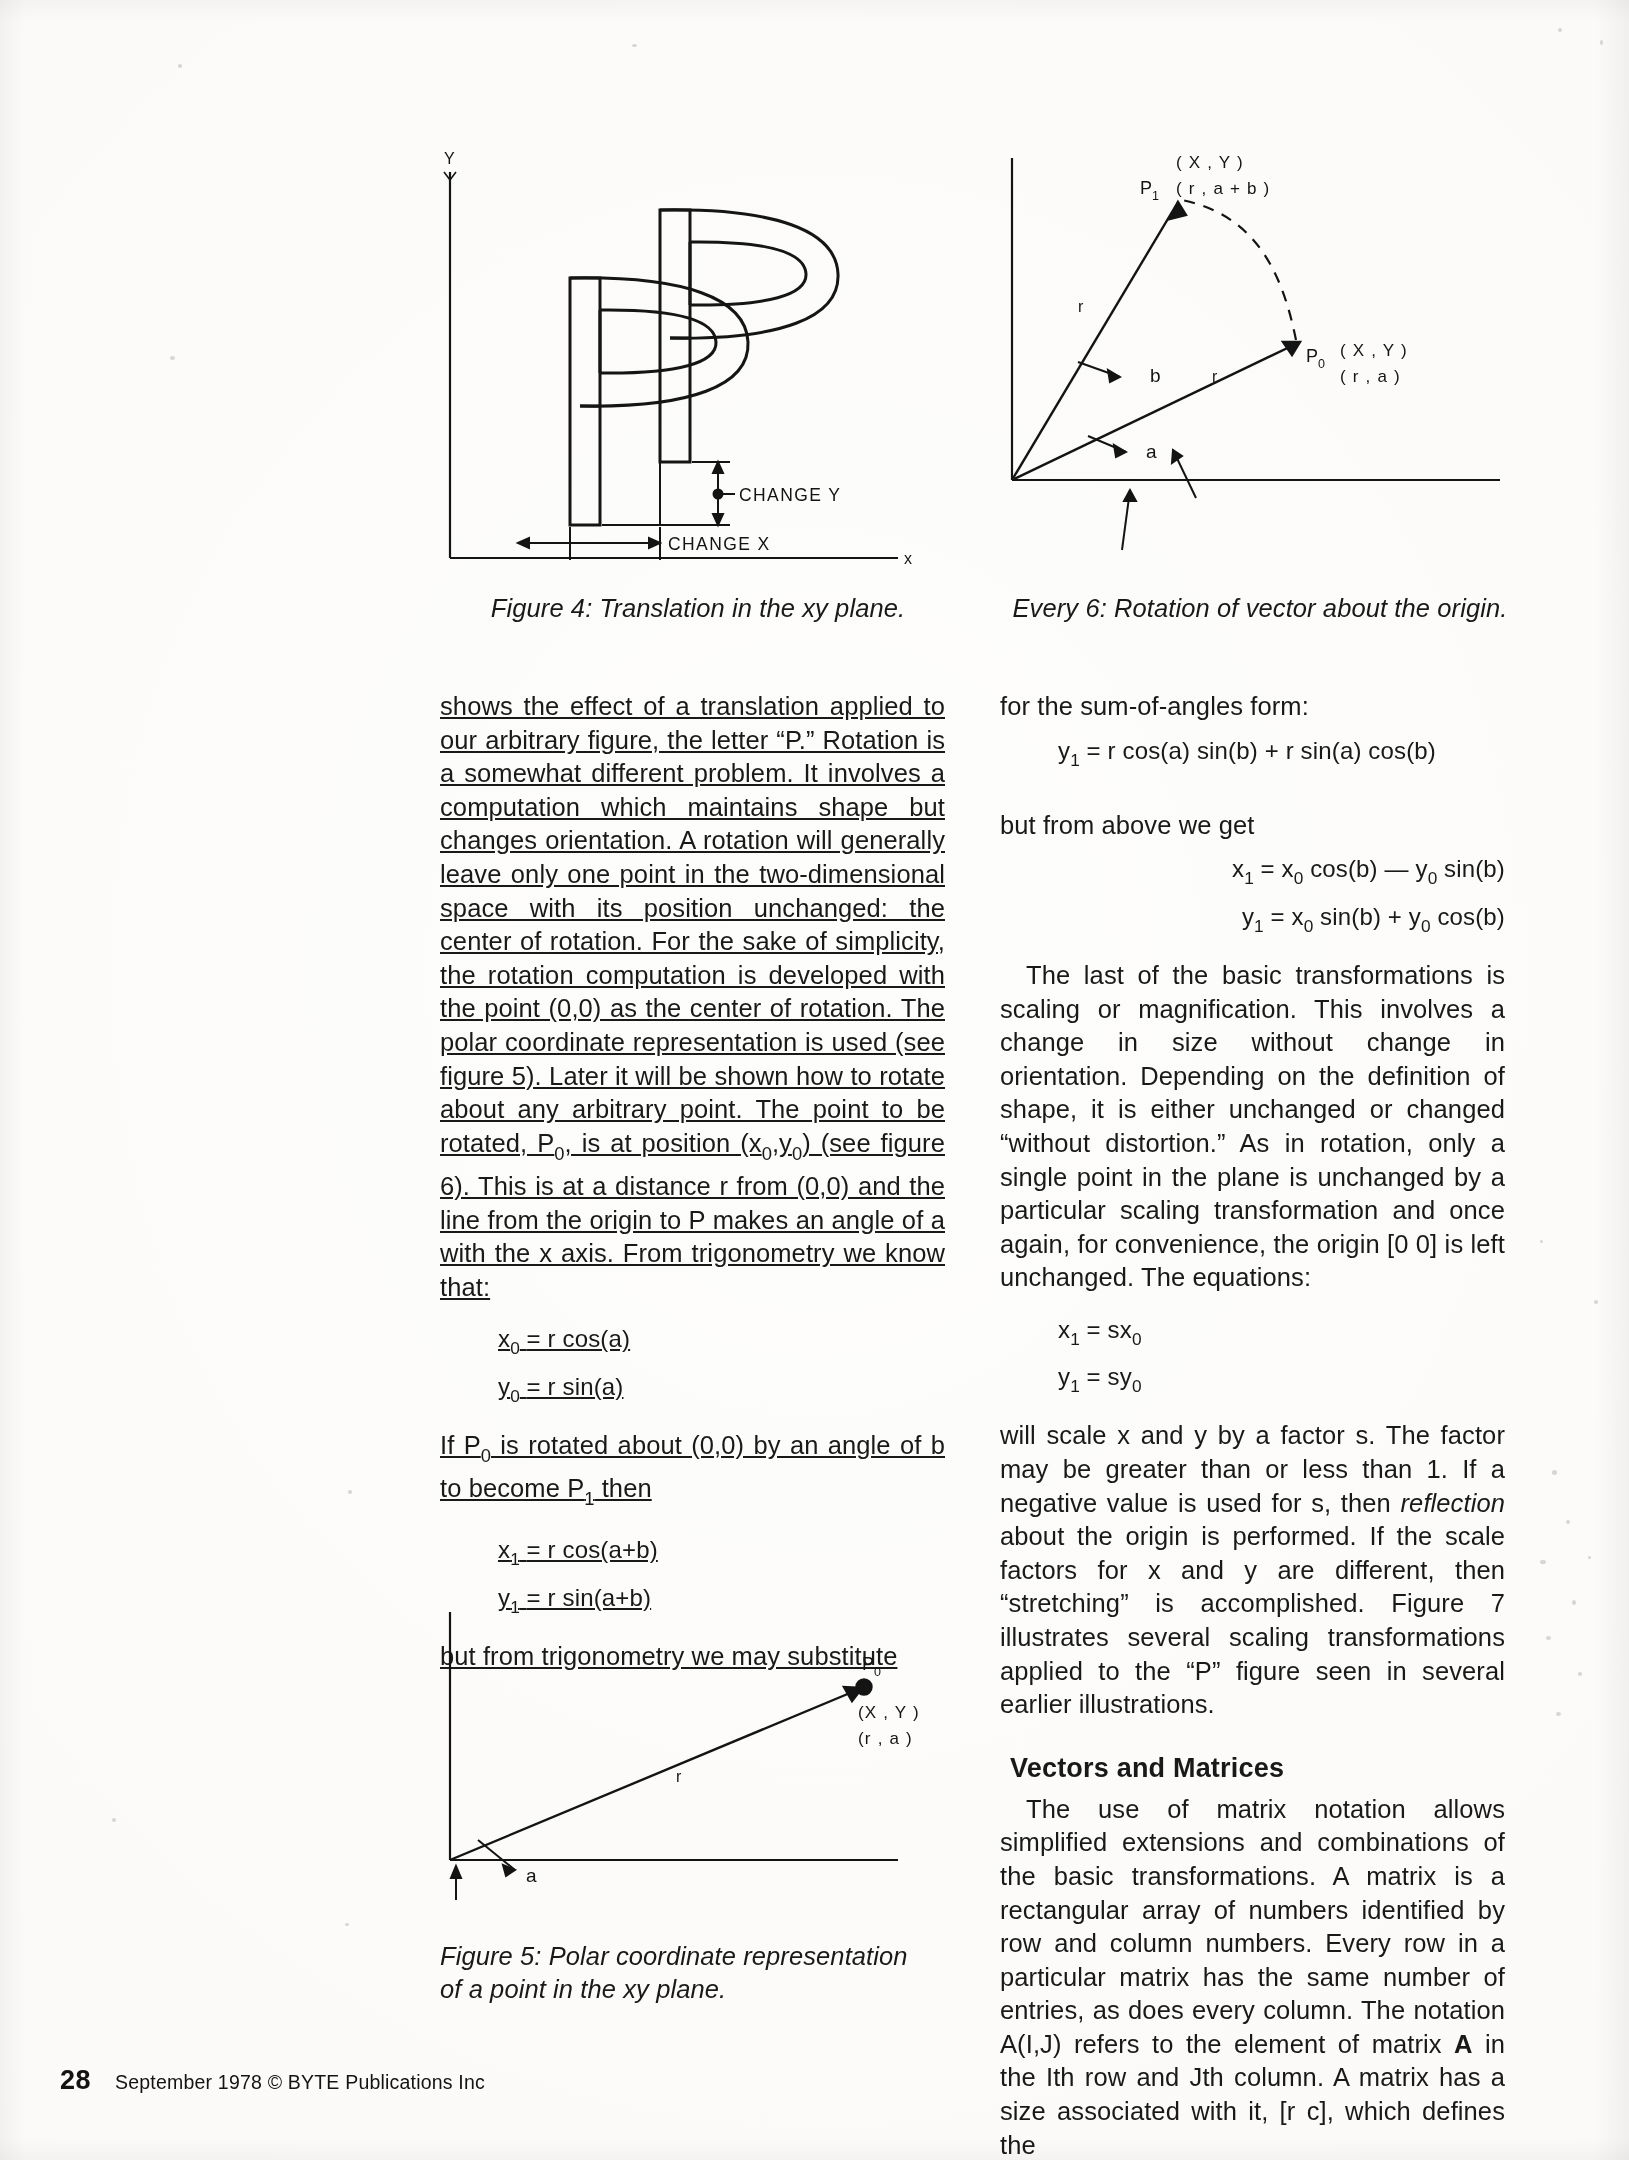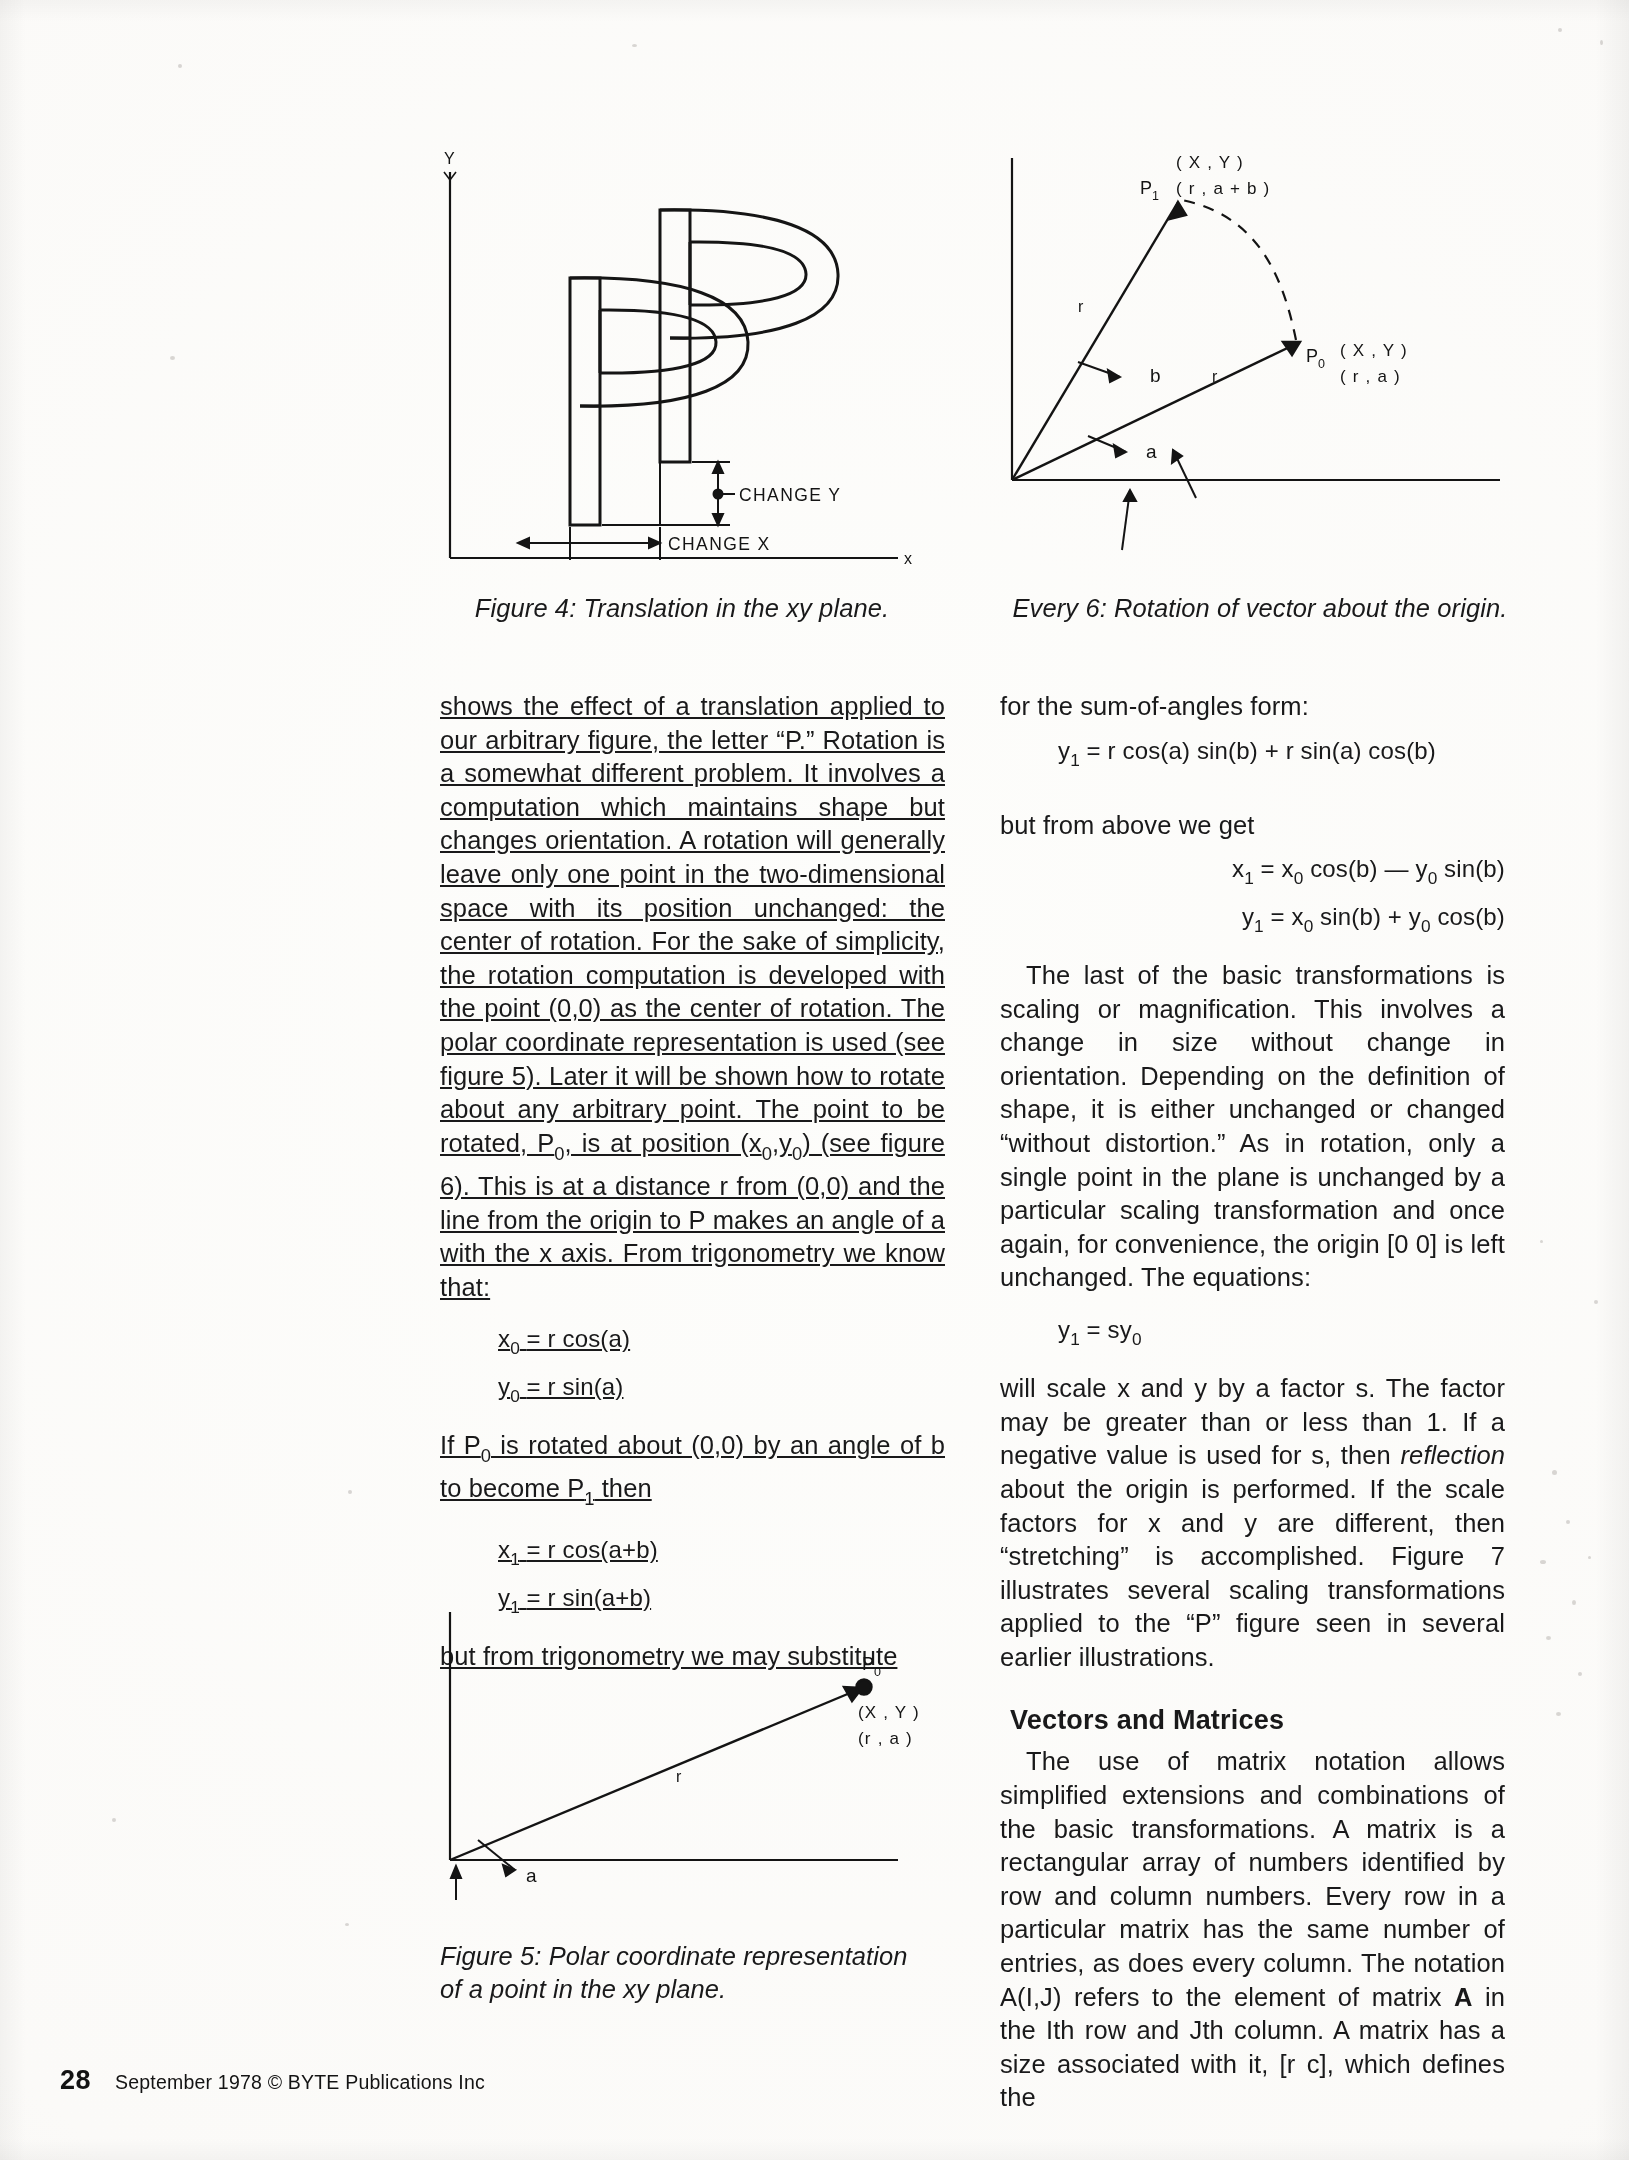--- a/index.html
+++ b/index.html
@@ -205,21 +205,21 @@
         <path d="M88,393 L99,388 L99,398 Z"></path>
         <path d="M230,393 L219,388 L219,398 Z"></path>
       </g>
       <text x="238" y="400" font-family="&quot;Liberation Sans&quot;, sans-serif" font-size="17.5" letter-spacing="1.4" fill="#141414">CHANGE X</text>
 
       <text x="14" y="14" font-family="&quot;Liberation Sans&quot;, sans-serif" font-size="16" fill="#141414">Y</text>
       <text x="474" y="414" font-family="&quot;Liberation Sans&quot;, sans-serif" font-size="16" fill="#141414">x</text>
     </svg>
   </div>
 
-  <div class="caption" style="left:432px; top:592px; width:500px; text-align:center;">Figure 4: Translation in the xy plane.</div>
+  <div class="caption" style="left:448px; top:592px; width:500px; text-align:center;">Figure 4: Translation in the xy plane.</div>
 
   <div class="fig" style="left:1000px; top:150px; width:520px; height:420px;">
     <svg width="520" height="420" viewBox="0 0 520 420">
 
       <g stroke="#141414" fill="none" stroke-width="2.2">
         <path d="M12,8 L12,330"></path>
         <path d="M12,330 L500,330"></path>
       </g>
 
       <g stroke="#141414" fill="#141414" stroke-width="2.4">
@@ -338,20 +338,21 @@
     <p>but from above we get</p>
 
     <div class="eqs" style="margin-top:8px;text-align:right;">
       <div class="eq"><span>x</span><sub>1</sub>&nbsp;<span>= x</span><sub>0</sub><span> cos(b) — y</span><sub>0</sub><span> sin(b)</span></div>
       <div class="eq"><span>y</span><sub>1</sub>&nbsp;<span>= x</span><sub>0</sub><span> sin(b) + y</span><sub>0</sub><span> cos(b)</span></div>
     </div>
 
     <p class="ind">The last of the basic transformations is scaling or magnification. This involves a change in size without change in orientation. Depending on the definition of shape, it is either unchanged or changed “without distortion.” As in rotation, only a single point in the plane is unchanged by a particular scaling transformation and once again, for convenience, the origin [0 0] is left unchanged. The equations:</p>
 
     <div class="eqs">
+      <div class="eq"><span>x</span><sub>1</sub>&nbsp;<span>= sx</span><sub>0</sub></div>
       <div class="eq"><span>y</span><sub>1</sub>&nbsp;<span>= sy</span><sub>0</sub></div>
     </div>
 
     <p><span>will scale x and y by a factor s. The factor may be greater than or less than 1. If a negative value is used for s, then </span><span class="italic">reflection</span><span> about the origin is performed. If the scale factors for x and y are different, then “stretching” is accomplished. Figure 7 illustrates several scaling transformations applied to the “P” figure seen in several earlier illustrations.</span></p>
 
     <h3 class="sec">Vectors and Matrices</h3>
 
     <p class="ind"><span>The use of matrix notation allows simplified extensions and combinations of the basic transformations. A matrix is a rectangular array of numbers identified by row and column numbers. Every row in a particular matrix has the same number of entries, as does every column. The notation A(I,J) refers to the element of matrix </span><span class="bold">A</span><span> in the Ith row and Jth column. A matrix has a size associated with it, [r c], which defines the</span></p>
   </div>
 

